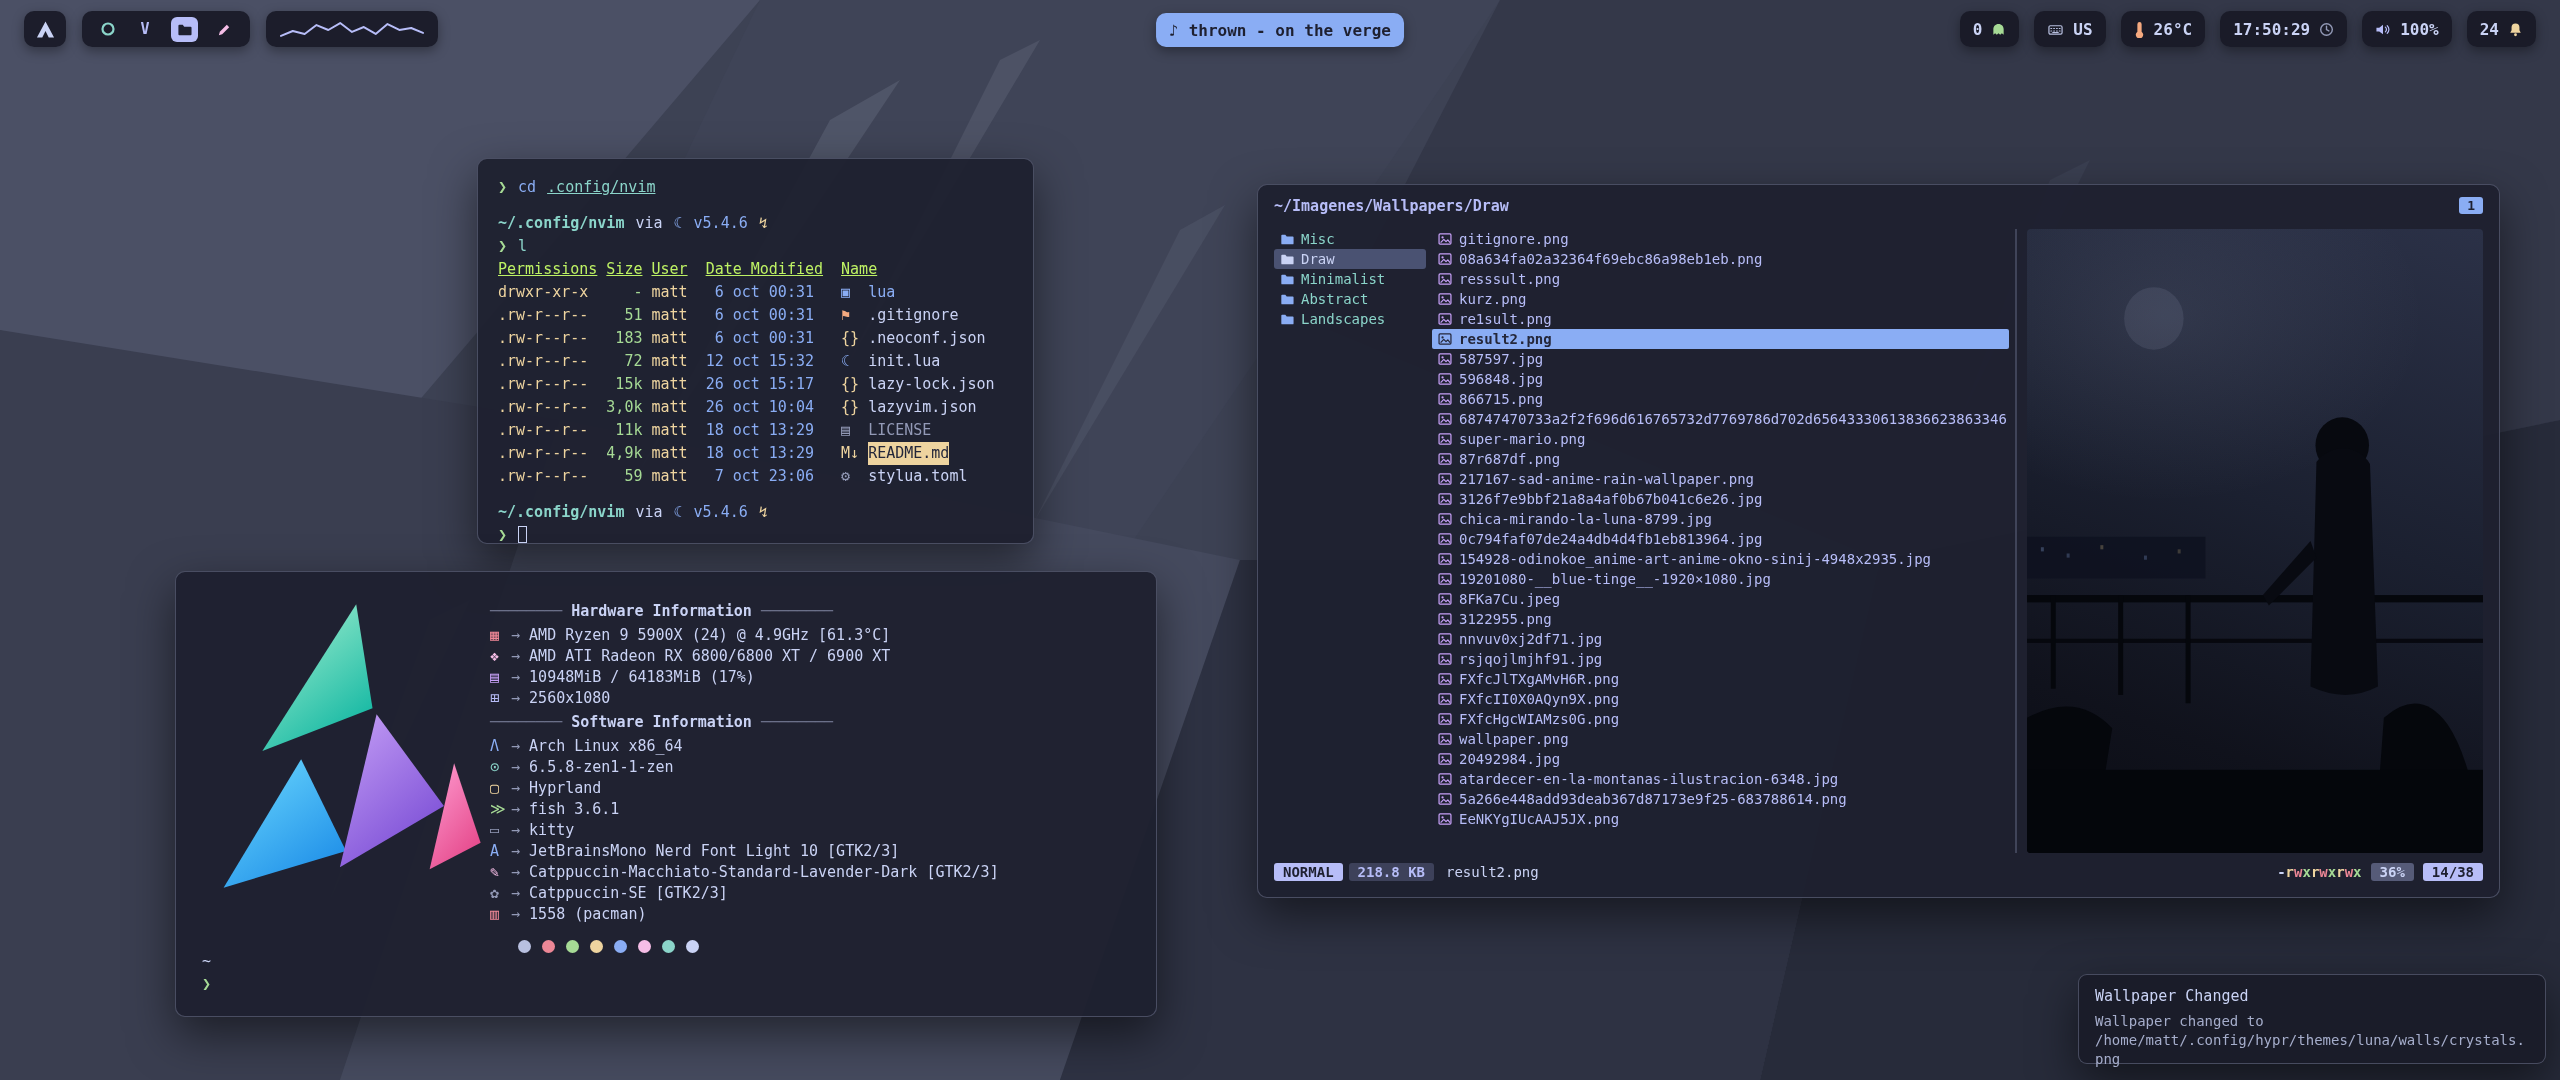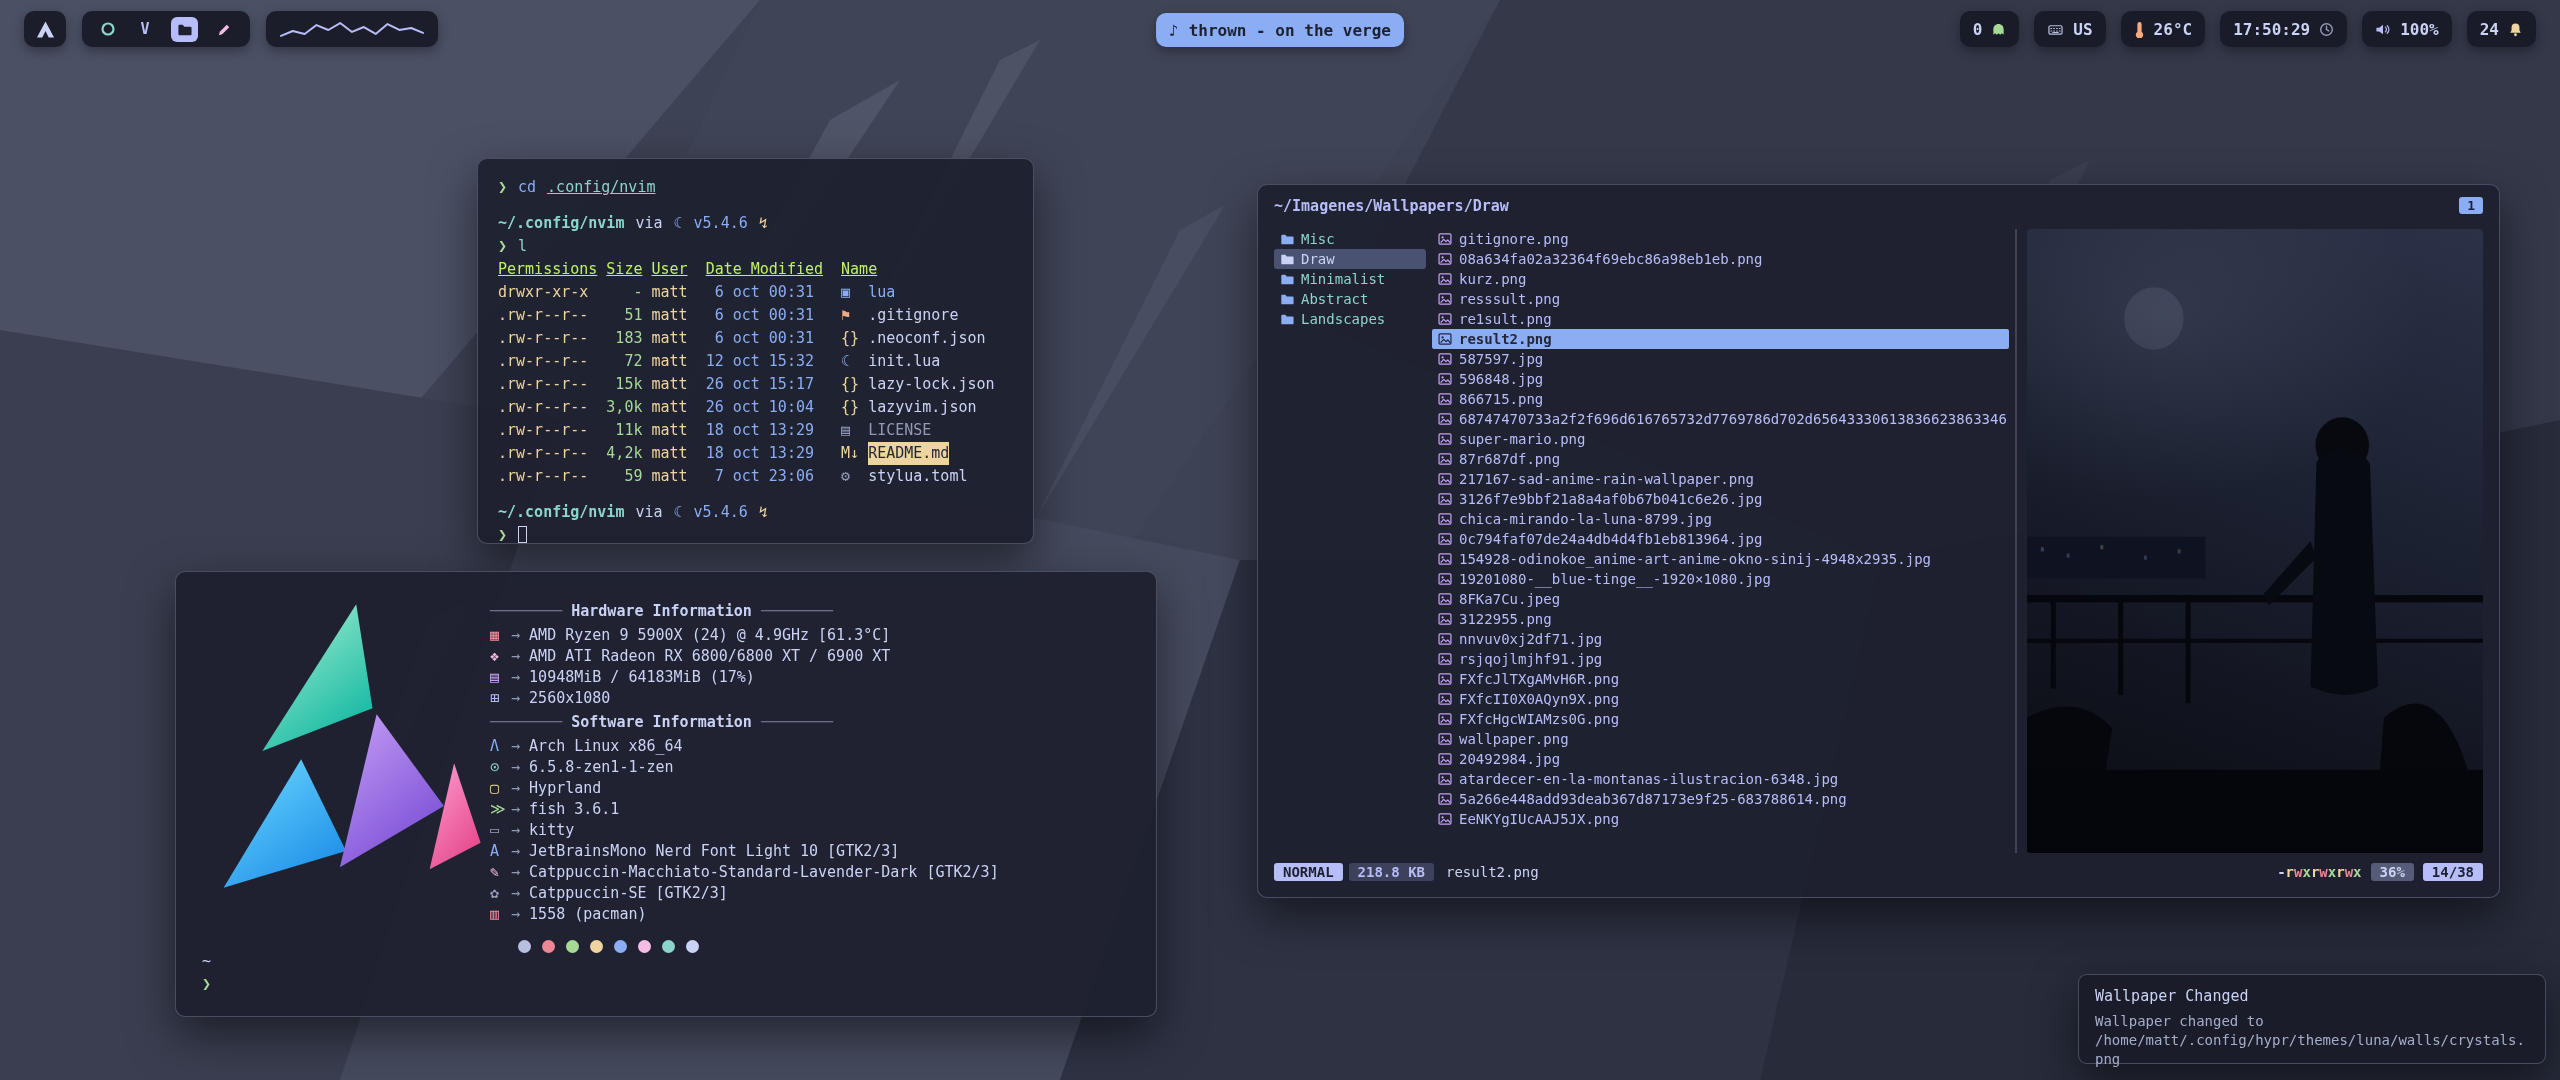--- a/index.html
+++ b/index.html
@@ -276,21 +276,21 @@
       </div>
         <div class="trow lsrow">
         <span class="c-p">.rw-r--r--</span>
         <span class="c-s">11k</span>
         <span class="c-u">matt</span>
         <span class="c-d">18 oct 13:29</span>
         <span class="c-n"><span class="ficon" style="color: rgb(147, 154, 183);">▤</span><span class="fname" style="color: rgb(147, 154, 183);">LICENSE</span></span>
       </div>
         <div class="trow lsrow hl">
         <span class="c-p">.rw-r--r--</span>
-        <span class="c-s">4,2k</span>
+        <span class="c-s">4,9k</span>
         <span class="c-u">matt</span>
         <span class="c-d">18 oct 13:29</span>
         <span class="c-n"><span class="ficon" style="color: rgb(238, 212, 159);">M↓</span><span class="fname">README.md</span></span>
       </div>
         <div class="trow lsrow">
         <span class="c-p">.rw-r--r--</span>
         <span class="c-s">59</span>
         <span class="c-u">matt</span>
         <span class="c-d"> 7 oct 23:06</span>
         <span class="c-n"><span class="ficon" style="color: rgb(147, 154, 183);">⚙</span><span class="fname" style="color: rgb(202, 211, 245);">stylua.toml</span></span>
@@ -480,29 +480,29 @@
             <path d="M3 12.2l3.6-3.8 2.6 2.6 2-2 2.6 3.2" fill="none" stroke="currentColor" stroke-width="1.4" stroke-linejoin="round"></path>
           </svg>
           <span>08a634fa02a32364f69ebc86a98eb1eb.png</span>
         </div>
           <div class="frow">
           <svg width="14" height="14" viewBox="0 0 16 16">
             <rect x="1.2" y="2.2" width="13.6" height="11.6" rx="1.2" fill="none" stroke="currentColor" stroke-width="1.4"></rect>
             <circle cx="5.2" cy="6.2" r="1.3" fill="currentColor"></circle>
             <path d="M3 12.2l3.6-3.8 2.6 2.6 2-2 2.6 3.2" fill="none" stroke="currentColor" stroke-width="1.4" stroke-linejoin="round"></path>
           </svg>
+          <span>resssult.png</span>
+        </div>
+          <div class="frow">
+          <svg width="14" height="14" viewBox="0 0 16 16">
+            <rect x="1.2" y="2.2" width="13.6" height="11.6" rx="1.2" fill="none" stroke="currentColor" stroke-width="1.4"></rect>
+            <circle cx="5.2" cy="6.2" r="1.3" fill="currentColor"></circle>
+            <path d="M3 12.2l3.6-3.8 2.6 2.6 2-2 2.6 3.2" fill="none" stroke="currentColor" stroke-width="1.4" stroke-linejoin="round"></path>
+          </svg>
           <span>kurz.png</span>
-        </div>
-          <div class="frow">
-          <svg width="14" height="14" viewBox="0 0 16 16">
-            <rect x="1.2" y="2.2" width="13.6" height="11.6" rx="1.2" fill="none" stroke="currentColor" stroke-width="1.4"></rect>
-            <circle cx="5.2" cy="6.2" r="1.3" fill="currentColor"></circle>
-            <path d="M3 12.2l3.6-3.8 2.6 2.6 2-2 2.6 3.2" fill="none" stroke="currentColor" stroke-width="1.4" stroke-linejoin="round"></path>
-          </svg>
-          <span>resssult.png</span>
         </div>
           <div class="frow">
           <svg width="14" height="14" viewBox="0 0 16 16">
             <rect x="1.2" y="2.2" width="13.6" height="11.6" rx="1.2" fill="none" stroke="currentColor" stroke-width="1.4"></rect>
             <circle cx="5.2" cy="6.2" r="1.3" fill="currentColor"></circle>
             <path d="M3 12.2l3.6-3.8 2.6 2.6 2-2 2.6 3.2" fill="none" stroke="currentColor" stroke-width="1.4" stroke-linejoin="round"></path>
           </svg>
           <span>re1sult.png</span>
         </div>
           <div class="frow sel">

